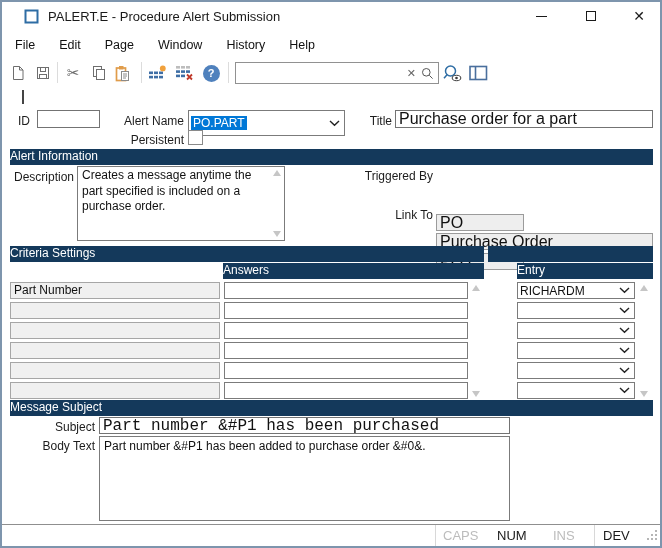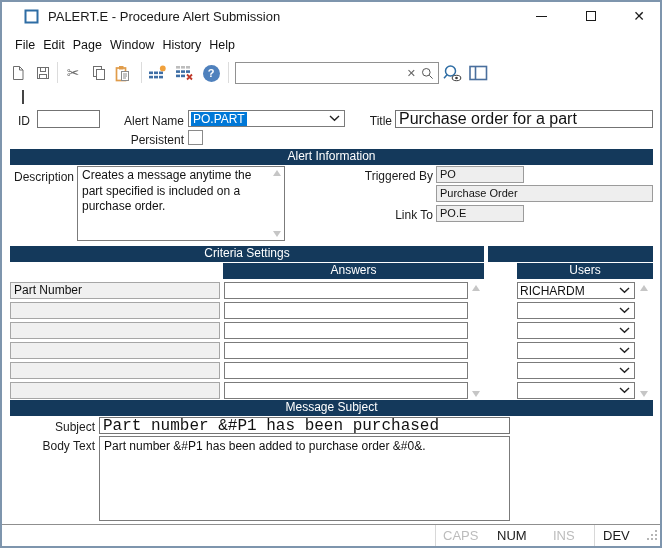--- a/index.html
+++ b/index.html
@@ -11,39 +11,39 @@
   
   .titlebar { position:absolute; left:0; top:0; right:0; height:29px; background:#fff; }
   .win-icon { position:absolute; left:22px; top:7px; width:15px; height:15px; }
   .win-title { position:absolute; left:46px; top:7px; font-size:13px; color:#1a1a1a; white-space:nowrap; }
   .wbtn { position:absolute; top:0; width:34px; height:28px; display:flex; align-items:center; justify-content:center; color:#1a1a1a; }
   .min-line { width:11px; height:1px; background:#1a1a1a; }
   .max-box { width:10px; height:10px; border:1px solid #1a1a1a; }
   .close-x { font-size:14px; line-height:14px; }
 
   
-  .menubar { position:absolute; left:0; top:29px; right:0; height:27px; display:flex; align-items:center; padding-left:13px; gap:8px; font-size:12.5px; color:#111; }
+  .menubar { position:absolute; left:0; top:29px; right:0; height:27px; display:flex; align-items:center; padding-left:13px; gap:24px; font-size:12.5px; color:#111; }
   .menu-item { cursor:default; }
 
   
   .toolbar { position:absolute; left:0; top:56px; right:0; height:30px; background:#fff; }
   .ti { position:absolute; top:3px; width:24px; height:24px; display:flex; align-items:center; justify-content:center; }
   .tsep { position:absolute; top:4px; width:1px; height:21px; background:#dcdcdc; }
   .helpcirc { width:17px; height:17px; border-radius:50%; background:#4f81bd; color:#fff; font-size:11px; font-weight:bold; display:flex; align-items:center; justify-content:center; }
   .searchbox { position:absolute; left:233px; top:4px; width:204px; height:22px; border:1px solid #919191; display:flex; align-items:center; background:#fff; }
   .searchbox input { flex:1; min-width:0; border:none; outline:none; font-size:12px; padding:0 4px; font-family:inherit; }
   .search-clear { color:#666; font-size:11px; padding:0 5px; }
   .cuticon { font-size:15px; color:#6e6e6e; }
 
   
   .lbl { position:absolute; font-size:12px; color:#1c1c1c; text-align:right; white-space:nowrap; }
   .field { position:absolute; height:18px; border:1px solid #737373; background:#fff; font-size:16px; padding:0 3px; font-family:inherit; outline:none; color:#111; }
-  .gfield { position:absolute; height:17px; background:#eeeeee; border:1px solid #9b9b9b; font-size:11px; line-height:15px; padding:0 3px; color:#111; white-space:nowrap; overflow:hidden; }
-  .bar { position:absolute; height:16px; background:#14395b; color:#fff; font-size:12px; line-height:15px; text-align:center; }
-  .combo { position:absolute; height:17px; border:1px solid #7b7b7b; background:#fff; display:flex; align-items:center; font-size:12px; padding-left:2px; color:#111; }
+  .gfield { position:absolute; height:17px; background:#eeeeee; border:1px solid #9b9b9b; font-size:16px; line-height:15px; padding:0 3px; color:#111; white-space:nowrap; overflow:hidden;margin-top:48px; }
+  .bar { position:absolute; height:16px; background:#14395b; color:#fff; font-size:12px; line-height:15px; }
+  .combo { position:absolute; height:26px; border:1px solid #7b7b7b; background:#fff; display:flex; align-items:center; font-size:12px; padding-left:2px; color:#111; }
   .combo .chev { margin-left:auto; margin-right:4px; flex:none; }
   .sel-text { background:#0078d7; color:#fff; padding:0 2px; }
   .checkbox { position:absolute; width:15px; height:15px; background:#fff; border:1px solid #8a8a8a; }
   .caret { position:absolute; left:20px; top:88px; width:2px; height:14px; background:#444; }
 
   .descbox { position:absolute; left:75px; top:164px; width:208px; height:75px; border:1px solid #7b7b7b; background:#fff; font-size:12px; line-height:1.3; padding:1px 18px 1px 4px; color:#111; }
   .vscroll { position:absolute; top:1px; right:1px; bottom:1px; width:13px; background:#fff; display:flex; flex-direction:column; justify-content:space-between; align-items:center; padding:2px 0; }
 
   .qcell { position:absolute; left:8px; width:210px; height:17px; background:#f0f0f0; border:1px solid #a6a6a6; font-size:12px; line-height:15px; padding:0 3px; color:#111; }
   .ainput { position:absolute; left:222px; width:244px; height:17px; border:1px solid #7b7b7b; font-size:12px; padding:0 3px; outline:none; font-family:inherit; }
@@ -214,21 +214,21 @@
 
   <span class="lbl" style="left:340px; width:91px; top:167px">Triggered By</span>
   <div class="gfield" style="left:434px; top:164px; width:88px">PO</div>
   <div class="gfield" style="left:434px; top:183px; width:217px">Purchase Order</div>
   <span class="lbl" style="left:340px; width:91px; top:206px">Link To</span>
   <div class="gfield" style="left:434px; top:203px; width:88px">PO.E</div>
 
   <div class="bar" style="left:8px; top:244px; width:474px">Criteria Settings</div>
   <div class="bar" style="left:486px; top:244px; width:165px"></div>
   <div class="bar" style="left:221px; top:261px; width:261px">Answers</div>
-  <div class="bar" style="left:515px; top:261px; width:136px">Users</div>
+  <div class="bar" style="left:515px; top:261px; width:136px">Entry</div>
 
   <div class="qcell" style="top:280px">Part Number</div>
   <input class="ainput" style="top: 280px;" type="text" value="">
   <div class="combo ucombo" style="top:280px">
     <span>RICHARDM</span>
     <svg class="chev" width="11" height="7" viewBox="0 0 11 7">
         <path d="M1 1l4.5 4.3L10 1" fill="none" stroke="#222" stroke-width="1.4"></path>
       </svg>
   </div>
 

